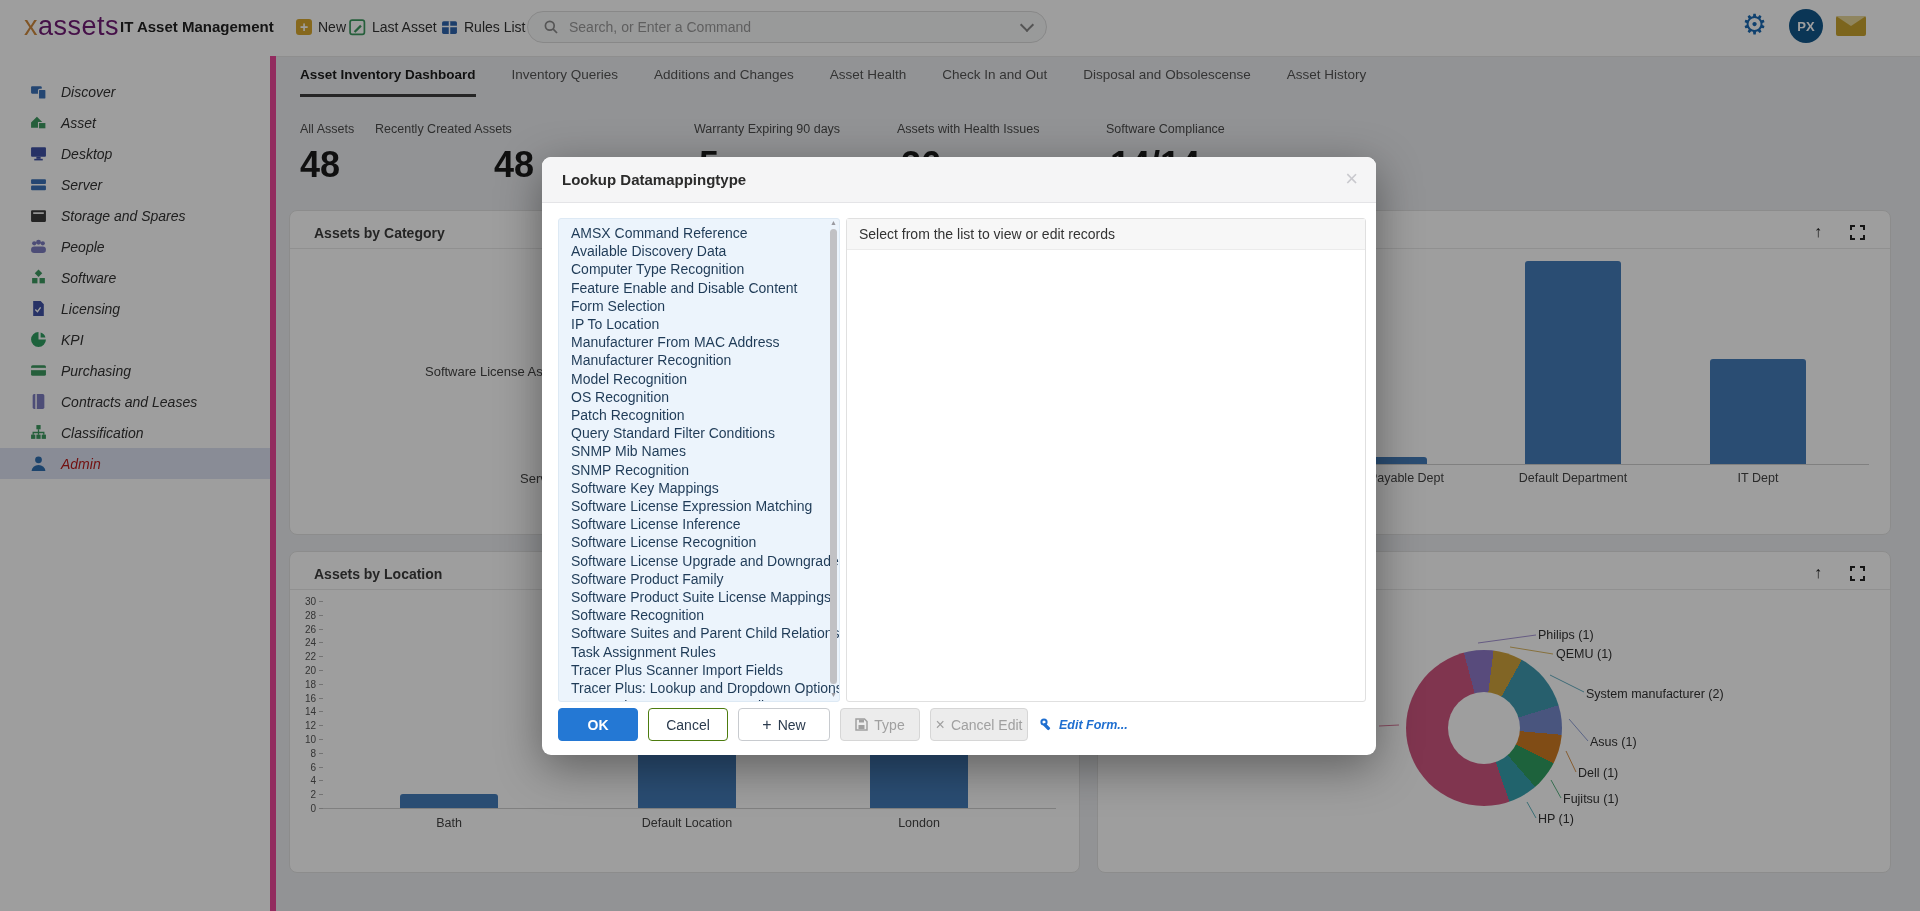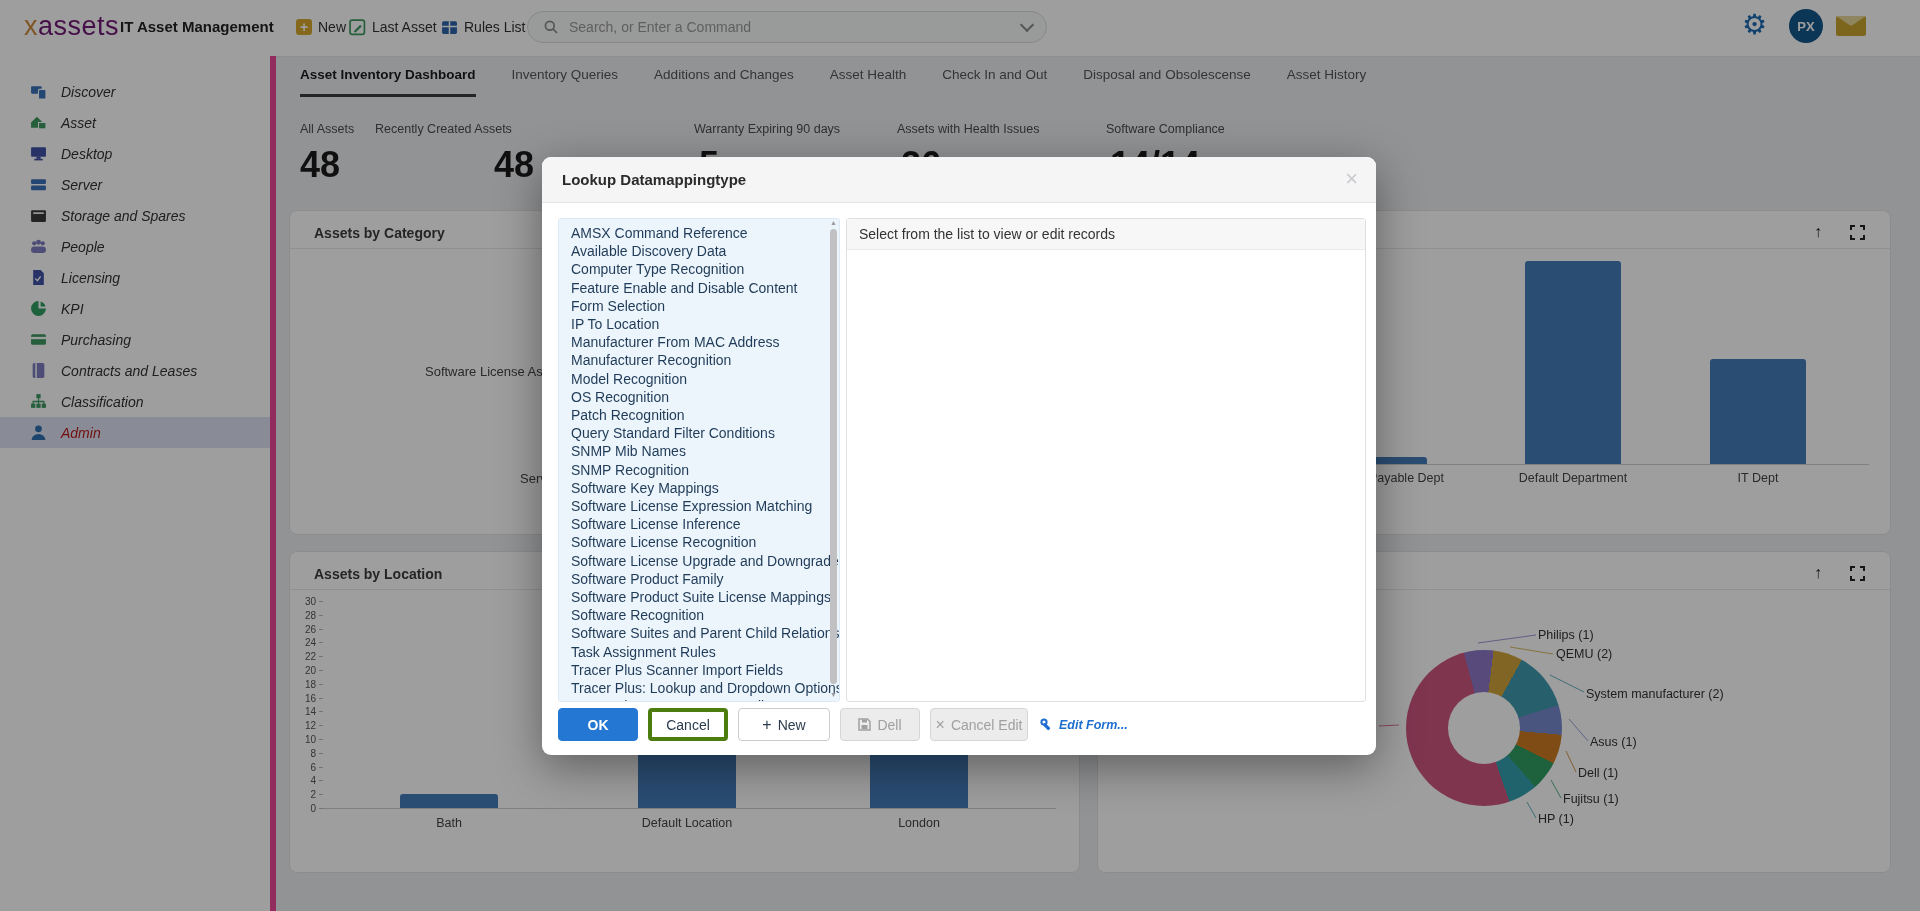--- a/index.html
+++ b/index.html
@@ -79,21 +79,21 @@
   .m-item{font-size:14px;line-height:18.2px;color:#1f3b57;white-space:nowrap;cursor:pointer;}
   .m-scroll{position:absolute;left:288px;top:72px;width:7px;height:455px;background:#c1c1c4;border-radius:4px;}
   .m-sarr{position:absolute;left:288px;font-size:7px;color:#9a9aa0;}
   .m-detail{position:absolute;left:304px;top:61px;width:520px;height:484px;background:#ffffff;
     border:1px solid #e0e0e0;border-radius:3px;box-sizing:border-box;}
   .m-detail-hdr{height:30px;background:#f7f7f7;border-bottom:1px solid #ebebeb;
     display:flex;align-items:center;padding-left:12px;font-size:14px;color:#333;}
   .m-btn{position:absolute;top:551px;height:33px;border-radius:4px;font-size:14px;
     display:flex;align-items:center;justify-content:center;gap:6px;cursor:pointer;box-sizing:border-box;}
   .m-ok{left:16px;width:80px;background:#2478d4;color:#fff;font-weight:700;border:1px solid #2478d4;}
-  .m-cancel{left:106px;width:80px;background:#fff;border:4px solid #4d7c0f;color:#2b3b4e;}
+  .m-cancel{left:106px;width:80px;background:#fff;border:1px solid #4d7c0f;color:#2b3b4e;}
   .m-new{left:196px;width:92px;background:#fff;border:1px solid #c8cbcf;color:#2b3b4e;}
   .m-save{left:298px;width:80px;background:#ececec;border:1px solid #d6d6d6;color:#a0a0a0;}
   .m-canceledit{left:388px;width:98px;background:#ececec;border:1px solid #d6d6d6;color:#a0a0a0;}
   .m-editform{left:498px;width:110px;background:transparent;border:none;color:#1f6fd0;
     font-style:italic;font-weight:700;font-size:12.5px;justify-content:flex-start;}
 </style>
 </head>
 <body>
 
 <div id="app">
@@ -193,20 +193,30 @@
           <div class="side-item">
             <span class="side-ic">
               <svg width="17" height="17" viewBox="0 0 16 16">
                 <circle cx="4" cy="5" r="2" fill="#7d7dc1"></circle>
                 <circle cx="12" cy="5" r="2" fill="#7d7dc1"></circle>
                 <circle cx="8" cy="4" r="2.3" fill="#7d7dc1"></circle>
                 <rect x="1" y="8" width="14" height="6" rx="3" fill="#7d7dc1"></rect>
               </svg>
             </span>
             <span>People</span>
+          </div>
+          <div class="side-item">
+            <span class="side-ic">
+              <svg width="17" height="17" viewBox="0 0 16 16">
+                <rect x="5.5" y="1.5" width="5" height="5" fill="#3d9960" transform="rotate(45 8 4)"></rect>
+                <rect x="2" y="8.5" width="5" height="5" fill="#3d9960"></rect>
+                <rect x="9" y="8.5" width="5" height="5" fill="#3d9960"></rect>
+              </svg>
+            </span>
+            <span>Software</span>
           </div>
           <div class="side-item">
             <span class="side-ic">
               <svg width="17" height="17" viewBox="0 0 16 16">
                 <path d="M3 1 H10 L13 4 V15 H3 Z" fill="#3f51a5"></path>
                 <path d="M5 9 L7 11 L10 7" stroke="#fff" stroke-width="1.3" fill="none"></path>
               </svg>
             </span>
             <span>Licensing</span>
           </div>
@@ -371,21 +381,21 @@
           <line x1="452" y1="123" x2="486" y2="140" stroke="#3f9ab0" stroke-width="1" opacity="0.8"></line>
           <line x1="471" y1="167" x2="490" y2="189" stroke="#7689cc" stroke-width="1" opacity="0.8"></line>
           <line x1="468" y1="199" x2="478" y2="220" stroke="#cf7b22" stroke-width="1" opacity="0.8"></line>
           <line x1="453" y1="228" x2="463" y2="246" stroke="#2f9e62" stroke-width="1" opacity="0.8"></line>
           <line x1="429" y1="250" x2="438" y2="266" stroke="#36a0ae" stroke-width="1" opacity="0.8"></line>
           <line x1="301" y1="173" x2="281" y2="174" stroke="#cf5680" stroke-width="1" opacity="0.8"></line>
         </svg>
       <div id="donut-labels"></div>
     </div>
   <div class="d-lab" style="left: 1538px; top: 628px; position: absolute;">Philips (1)</div>
-      <div class="d-lab" style="left: 1556px; top: 647px; position: absolute;">QEMU (2)</div>
+      <div class="d-lab" style="left: 1556px; top: 647px; position: absolute;">QEMU (1)</div>
       <div class="d-lab" style="left: 1586px; top: 687px; position: absolute;">System manufacturer (2)</div>
       <div class="d-lab" style="left: 1590px; top: 735px; position: absolute;">Asus (1)</div>
       <div class="d-lab" style="left: 1578px; top: 766px; position: absolute;">Dell (1)</div>
       <div class="d-lab" style="left: 1563px; top: 792px; position: absolute;">Fujitsu (1)</div>
       <div class="d-lab" style="left: 1538px; top: 812px; position: absolute;">HP (1)</div>
       <div class="d-lab" style="left: 1369px; top: 718px; position: absolute;">)</div>
     </div>
 
   <div id="dim"></div>
 
@@ -439,21 +449,21 @@
       <span>New</span>
     </div>
     <div class="m-btn m-save">
       <span class="hic" style="width:13px;height:13px;">
         <svg width="13" height="13" viewBox="0 0 13 13">
             <path d="M1 1 H9.5 L12 3.5 V12 H1 Z" fill="none" stroke="#a0a0a0" stroke-width="1.5"></path>
             <rect x="3.5" y="7" width="6" height="4" fill="#a0a0a0"></rect>
             <rect x="4" y="1.5" width="5" height="3" fill="#a0a0a0"></rect>
           </svg>
       </span>
-      <span>Dell</span>
+      <span>Type</span>
     </div>
     <div class="m-btn m-canceledit">
       <span style="font-size:16px;">×</span>
       <span>Cancel Edit</span>
     </div>
     <div class="m-btn m-editform">
       <span class="hic" style="width:13px;height:13px;">
         <svg width="13" height="13" viewBox="0 0 13 13">
             <circle cx="4" cy="4" r="2.6" fill="none" stroke="#1f6fd0" stroke-width="2"></circle>
             <rect x="5" y="4.6" width="8" height="3.4" rx="1.2" transform="rotate(45 5 4.6)" fill="#1f6fd0"></rect>

